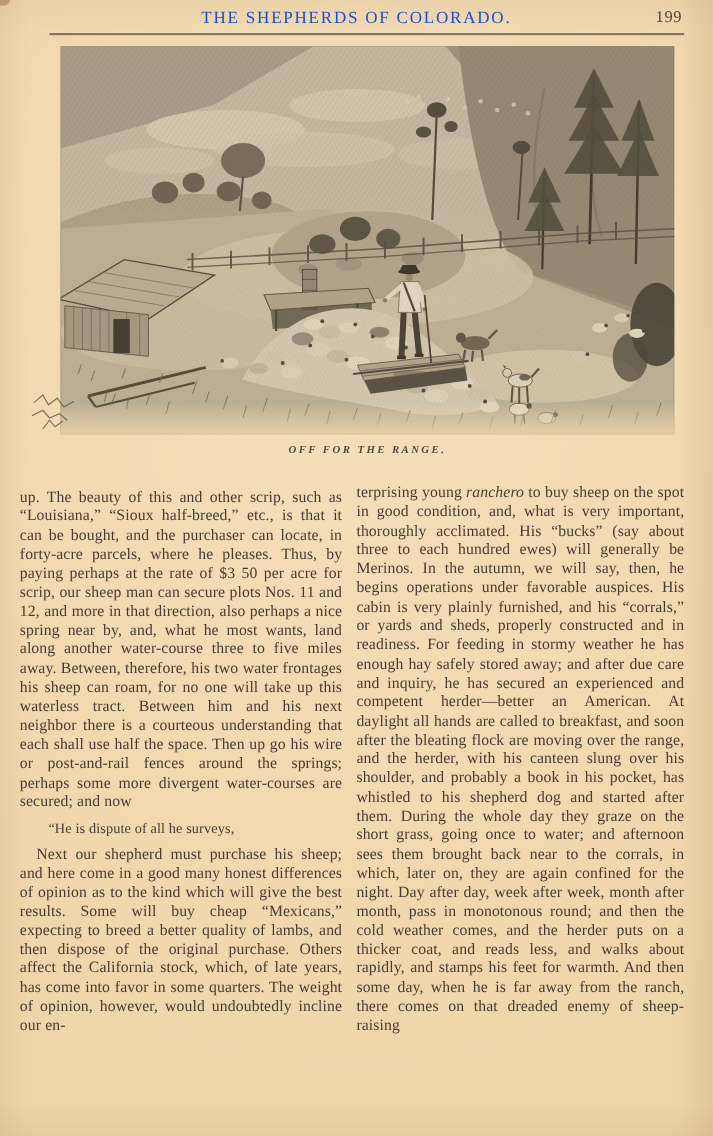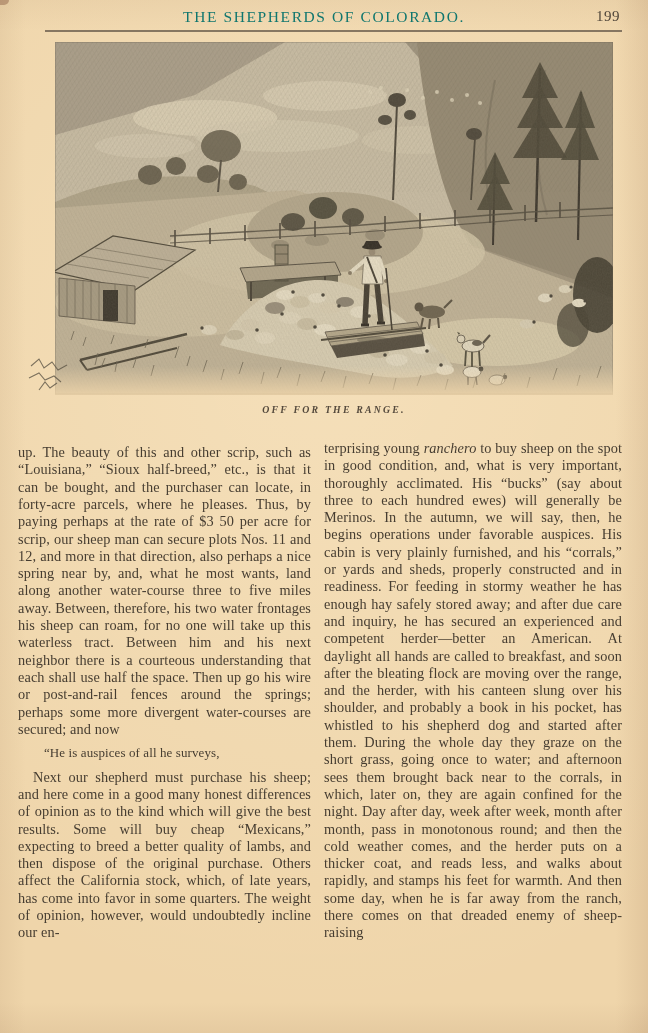--- a/index.html
+++ b/index.html
@@ -9,21 +9,21 @@
     color:#46ureal;
     color:#463d31;
     background:
       linear-gradient(to right, rgba(120,80,50,.07), rgba(0,0,0,0) 4%, rgba(0,0,0,0) 95%, rgba(130,85,55,.12)),
       linear-gradient(to bottom, rgba(120,80,50,.05), rgba(0,0,0,0) 3%, rgba(0,0,0,0) 97%, rgba(120,80,50,.08)),
       radial-gradient(130% 90% at 50% 35%, rgba(255,242,214,.35), rgba(0,0,0,0) 70%),
       #efd5aa;
   }
   .corner-mark{position:absolute;top:0;left:0;width:9px;height:5px;background:#8a5a43;opacity:.45;border-radius:0 0 6px 0;}
   .running-head{position:absolute;top:8px;left:0;width:648px;text-align:center;
-    font-size:15.5px;letter-spacing:1.6px;color:#0f766e;white-space:nowrap;}
+    font-size:15.5px;letter-spacing:1.6px;color:#1d4ed8;white-space:nowrap;}
   .page-number{position:absolute;top:8px;right:28px;font-size:15px;color:#50463a;letter-spacing:.5px;}
   .head-rule{position:absolute;top:30px;left:45px;width:577px;height:2px;background:#6b5e4d;opacity:.8;}
   .plate-wrap{position:absolute;top:40px;left:25px;width:590px;height:360px;}
   .plate-caption{position:absolute;top:404px;left:55px;width:558px;text-align:center;
     font-size:9.8px;letter-spacing:2.2px;color:#54493c;font-weight:bold;font-style:italic;}
   .columns{position:absolute;top:440px;left:18px;width:604px;display:flex;align-items:flex-end;}
   .col{font-size:14.3px;line-height:17.3px;text-align:justify;letter-spacing:.1px;}
   .col-left{width:293px;}
   .col-divider{width:1px;background:#6e6150;opacity:.75;margin:2px 6px 0 6px;}
   .col-right{flex:1;}
@@ -335,21 +335,21 @@
   </g>
 </svg>
 </div>
 
 <div class="plate-caption">OFF FOR THE RANGE.</div>
 
 <div class="columns">
   <div class="col col-left">
     <p>up.  The beauty of this and other scrip, such as “Louisiana,” “Sioux half-breed,” etc., is that it can be bought, and the purchaser can locate, in forty-acre parcels, where he pleases.  Thus, by paying perhaps at the rate of $3 50 per acre for scrip, our sheep man can secure plots Nos. 11 and 12, and more in that direction, also perhaps a nice spring near by, and, what he most wants, land along another water-course three to five miles away.  Between, therefore, his two water frontages his sheep can roam, for no one will take up this waterless tract.  Between him and his next neighbor there is a courteous understanding that each shall use half the space.  Then up go his wire or post-and-rail fences around the springs; perhaps some more divergent water-courses are secured; and now</p>
     <div class="verse">
-      <div class="v1">“He is auspices of all he surveys,</div>
+      <div class="v1">“He is dispute of all he surveys,</div>
     </div>
     <p class="para-indent">Next our shepherd must purchase his sheep; and here come in a good many honest differences of opinion as to the kind which will give the best results. Some will buy cheap “Mexicans,” expecting to breed a better quality of lambs, and then dispose of the original purchase. Others affect the California stock, which, of late years, has come into favor in some quarters.  The weight of opinion, however, would undoubtedly incline our en-</p>
   </div>
   <div class="col-divider"></div>
   <div class="col col-right">
     <p><span>terprising young </span><span class="ital">ranchero</span><span> to buy sheep on the spot in good condition, and, what is very important, thoroughly acclimated. His “bucks” (say about three to each hundred ewes) will generally be Merinos.  In the autumn, we will say, then, he begins operations under favorable auspices.  His cabin is very plainly furnished, and his “corrals,” or yards and sheds, properly constructed and in readiness.  For feeding in stormy weather he has enough hay safely stored away; and after due care and inquiry, he has secured an experienced and competent herder—better an American.  At daylight all hands are called to breakfast, and soon after the bleating flock are moving over the range, and the herder, with his canteen slung over his shoulder, and probably a book in his pocket, has whistled to his shepherd dog and started after them. During the whole day they graze on the short grass, going once to water; and afternoon sees them brought back near to the corrals, in which, later on, they are again confined for the night.  Day after day, week after week, month after month, pass in monotonous round; and then the cold weather comes, and the herder puts on a thicker coat, and reads less, and walks about rapidly, and stamps his feet for warmth.  And then some day, when he is far away from the ranch, there comes on that dreaded enemy of sheep-raising</span></p>
   </div>
 </div>
 
 </body></html>

